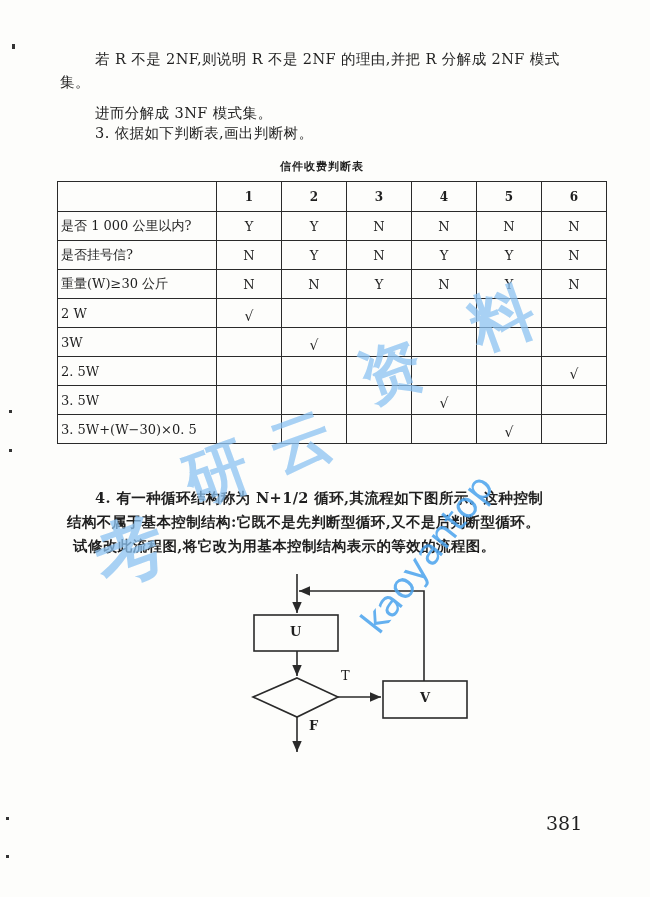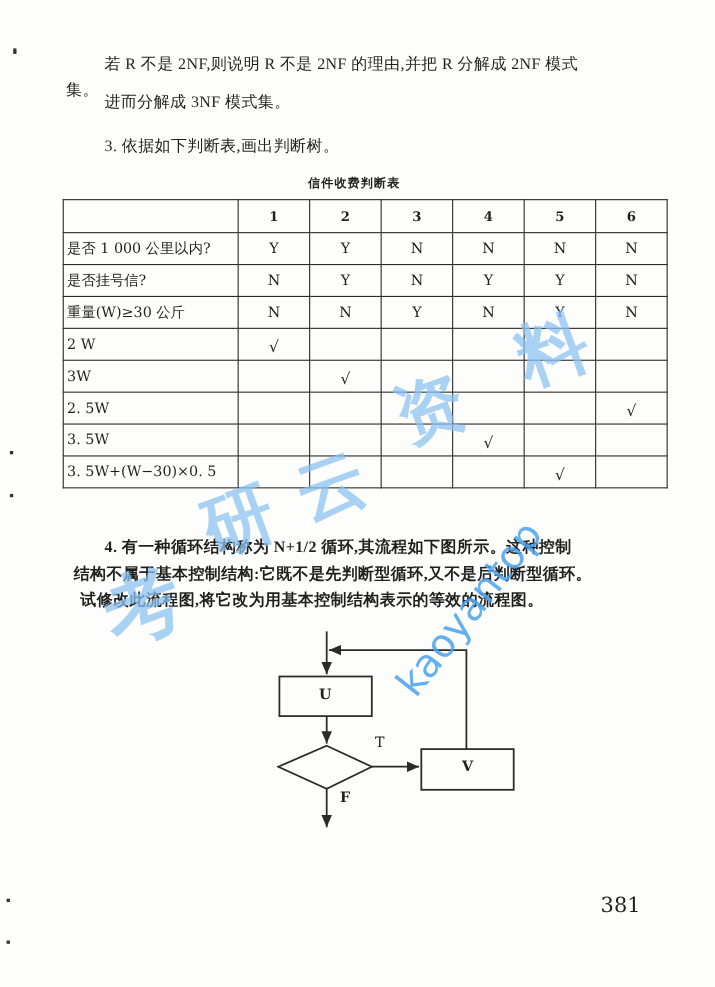--- a/index.html
+++ b/index.html
@@ -5,21 +5,21 @@
   html, body { margin: 0; padding: 0; }
   body {
     width: 650px; height: 897px;
     background: #fdfdfb;
     position: relative; overflow: hidden;
     font-family: "DejaVu Serif", "Liberation Serif", serif;
     color: #1f1f1f;
   }
   .para {
     position: absolute; font-size: 14.5px; line-height: 22px;
-    letter-spacing: 0.4px; white-space: nowrap; font-family: Liberation Serif, serif;
+    letter-spacing: 0.4px; white-space: nowrap;
   }
   .para.bold { font-weight: bold; text-align: center; }
   .table-title {
     position: absolute; left: 0; width: 644px; top: 159px;
     text-align: center; font-size: 11px; font-weight: bold; letter-spacing: 1px;
     font-family: "DejaVu Sans", sans-serif;
   }
   table.dt {
     position: absolute; left: 57px; top: 181px;
     border-collapse: collapse;
@@ -55,21 +55,21 @@
 <body>
 
 <div class="mark" style="left:12px;top:44px;width:3px;height:5px;"></div>
 <div class="mark" style="left:9px;top:410px;width:3px;height:3px;"></div>
 <div class="mark" style="left:9px;top:449px;width:3px;height:3px;"></div>
 <div class="mark" style="left:6px;top:817px;width:3px;height:3px;"></div>
 <div class="mark" style="left:6px;top:855px;width:3px;height:3px;"></div>
 
 <div class="para" style="left:95px;top:48px;">若 R 不是 2NF,则说明 R 不是 2NF 的理由,并把 R 分解成 2NF 模式</div>
 <div class="para" style="left:60px;top:71px;">集。</div>
-<div class="para" style="left:95px;top:82px;">进而分解成 3NF 模式集。</div>
+<div class="para" style="left:95px;top:102px;">进而分解成 3NF 模式集。</div>
 <div class="para" style="left:95px;top:122px;">3. 依据如下判断表,画出判断树。</div>
 
 <div class="table-title">信件收费判断表</div>
 
 <table class="dt">
   <tbody>
       <tr class="head">
     <td class="label"></td>
     <td class="col">1</td>
     <td class="col">2</td>

